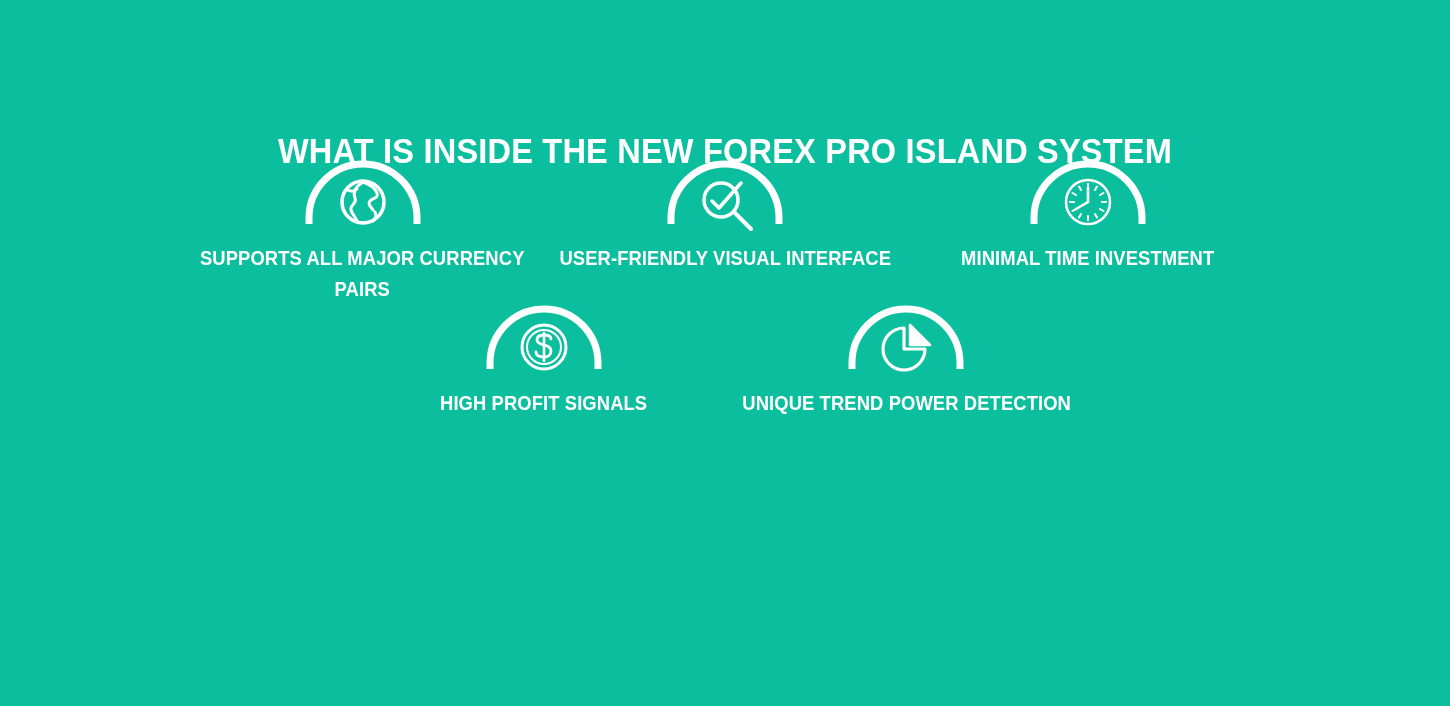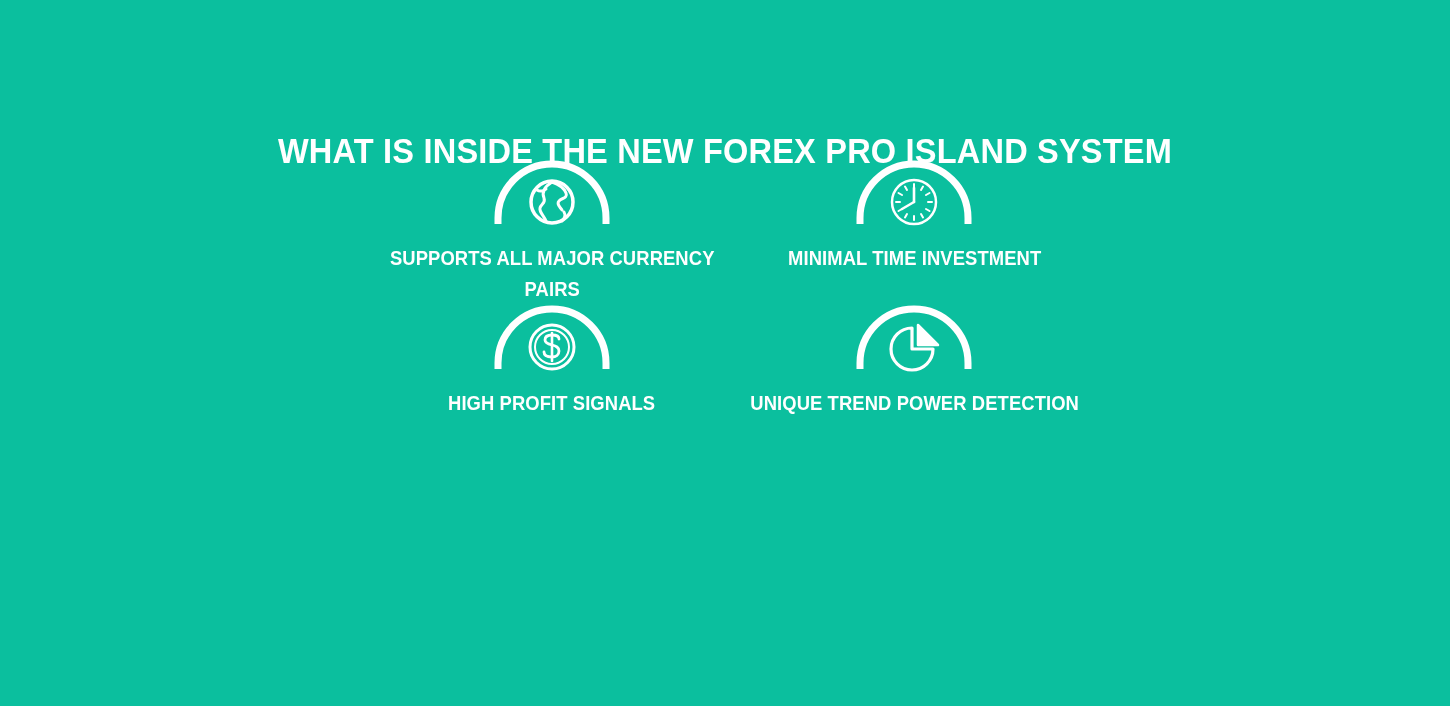--- a/index.html
+++ b/index.html
@@ -40,21 +40,20 @@
     transform-origin: center top;
     white-space: nowrap;
   }
 
   
   .rows {
     position: absolute;
     top: 160px;
     left: 0;
     width: 1226px;
-    padding-left: 8px;
   }
   .row {
     display: flex;
     justify-content: center;
     align-items: flex-start;
   }
   .row-1 { width: 1450px; }
   .row-2 { width: 1450px; margin-top: 0px; }
   .row-3 { width: 1450px; margin-top: 0px; }
 
@@ -112,20 +111,31 @@
             <path d="M58 22 C50 27 48 33 50 38 C52 43 47 44 46 48 C45 52 50 56 52 61
                      M58 22 C64 24 70 28 72 33 C74 38 68 38 65 41 C62 44 66 47 68 50
                      M43 30 C46 32 50 31 52 29
                      M70 52 C72 55 70 59 68 61" stroke="#ffffff" stroke-width="3" fill="none" stroke-linecap="round" stroke-linejoin="round"></path>
           </svg>
         </div>
         <div class="feature-label">SUPPORTS ALL MAJOR CURRENCY PAIRS</div>
       </div>
 
 
+      <div class="feature">
+        <div class="icon-wrap">
+          <svg width="116" height="64" viewBox="0 0 116 64" fill="none">
+            <path d="M4 64 V58 A54 54 0 0 1 112 58 V64" stroke="#ffffff" stroke-width="7" fill="none"></path>
+            <circle cx="54" cy="40" r="17" stroke="#ffffff" stroke-width="3.5" fill="none"></circle>
+            <path d="M67 52 L84 69" stroke="#ffffff" stroke-width="4" stroke-linecap="round"></path>
+            <path d="M45 41 L52 48 L74 23" stroke="#ffffff" stroke-width="3.5" fill="none" stroke-linecap="round" stroke-linejoin="round"></path>
+          </svg>
+        </div>
+        <div class="feature-label nowrap">USER-FRIENDLY VISUAL INTERFACE</div>
+      </div>
 
       <div class="feature">
         <div class="icon-wrap">
           <svg width="116" height="64" viewBox="0 0 116 64" fill="none">
             <path d="M4 64 V58 A54 54 0 0 1 112 58 V64" stroke="#ffffff" stroke-width="7" fill="none"></path>
             <circle cx="58" cy="42" r="22" stroke="#ffffff" stroke-width="2.5" fill="none"></circle>
             <g stroke="#ffffff" stroke-width="2" stroke-linecap="round">
               <line x1="58" y1="24" x2="58" y2="28"></line>
               <line x1="76" y1="42" x2="72" y2="42"></line>
               <line x1="58" y1="60" x2="58" y2="56"></line>

